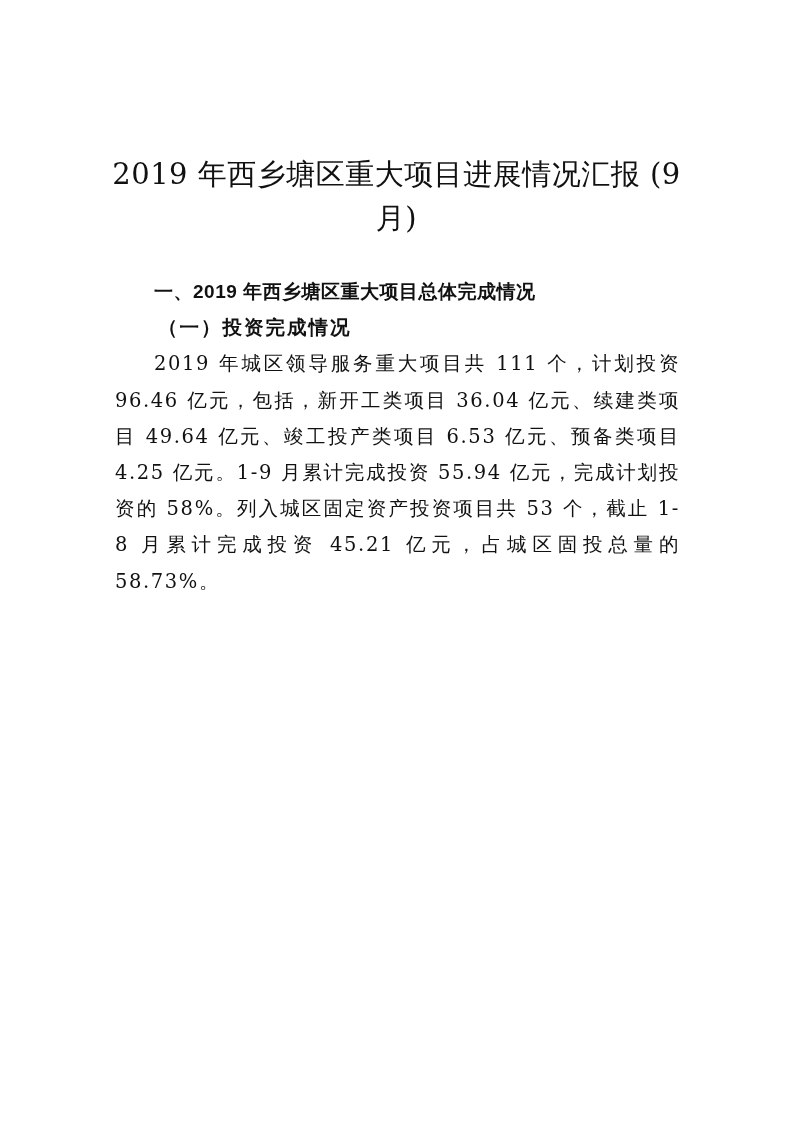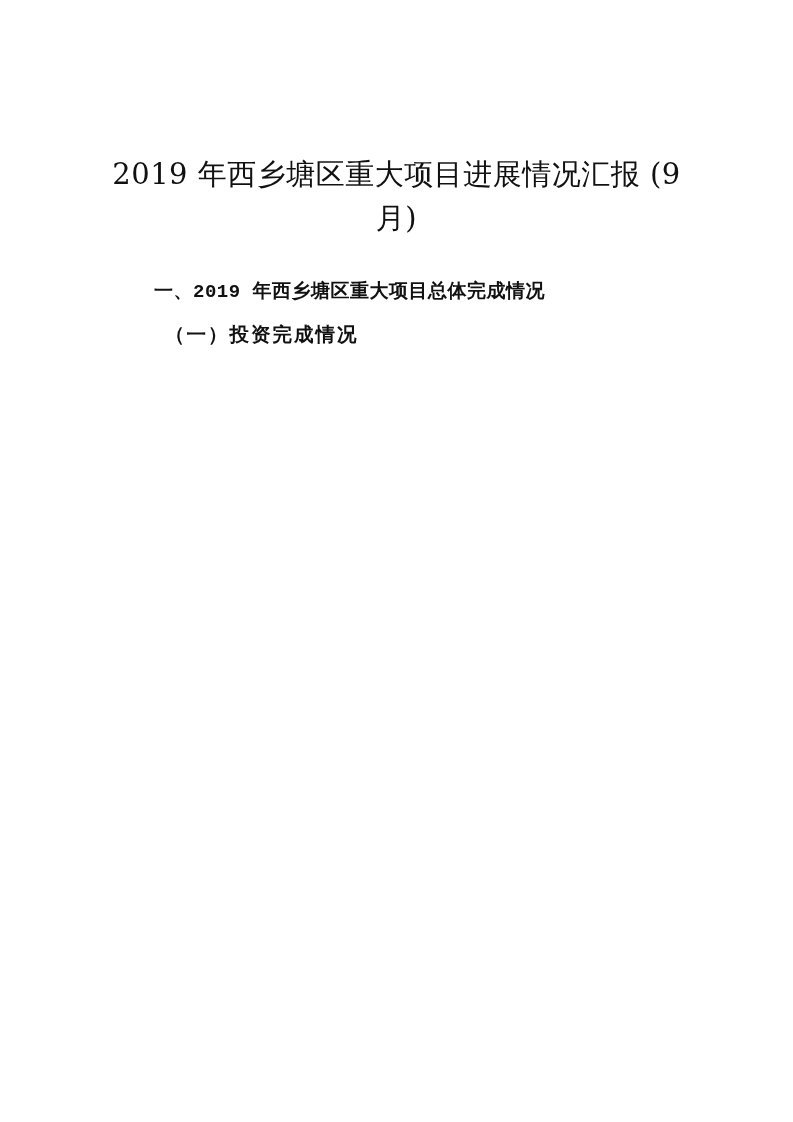--- a/index.html
+++ b/index.html
@@ -47,26 +47,26 @@
       margin: 0;
       text-indent: 39px;
       text-align: justify;
       text-align-last: left;
       letter-spacing: 1.6px;
     }
     .h1 {
       margin: 0;
       text-indent: 39px;
       font-weight: bold;
-      font-family: Liberation Mono, monospace;
+      font-family: Liberation Sans, sans-serif;
       font-size: 19px;
       letter-spacing: 0.5px;
     }
     .h2 {
-      margin: 7px;
+      margin: 0;
       text-indent: 43px;
       font-weight: bold;
       font-size: 19.5px;
       letter-spacing: 2px;
     }
   </style>
 </head>
 <body>
 
 <div class="page">
@@ -74,16 +74,17 @@
     <span>2019 年西乡塘区重大项目进展情况汇报 (9</span><br>
     <span>月)</span>
   </h1>
 
   <div class="body">
 
     <p class="h1">一、2019 年西乡塘区重大项目总体完成情况</p>
 
     <p class="h2">（一）投资完成情况</p>
 
+    <p class="para">2019 年城区领导服务重大项目共 111 个，计划投资 96.46 亿元，包括，新开工类项目 36.04 亿元、续建类项目 49.64 亿元、竣工投产类项目 6.53 亿元、预备类项目 4.25 亿元。1-9 月累计完成投资 55.94 亿元，完成计划投资的 58%。列入城区固定资产投资项目共 53 个，截止 1-8 月累计完成投资 45.21 亿元，占城区固投总量的 58.73%。</p>
 
 
   </div>
 </div>
 
 </body></html>

